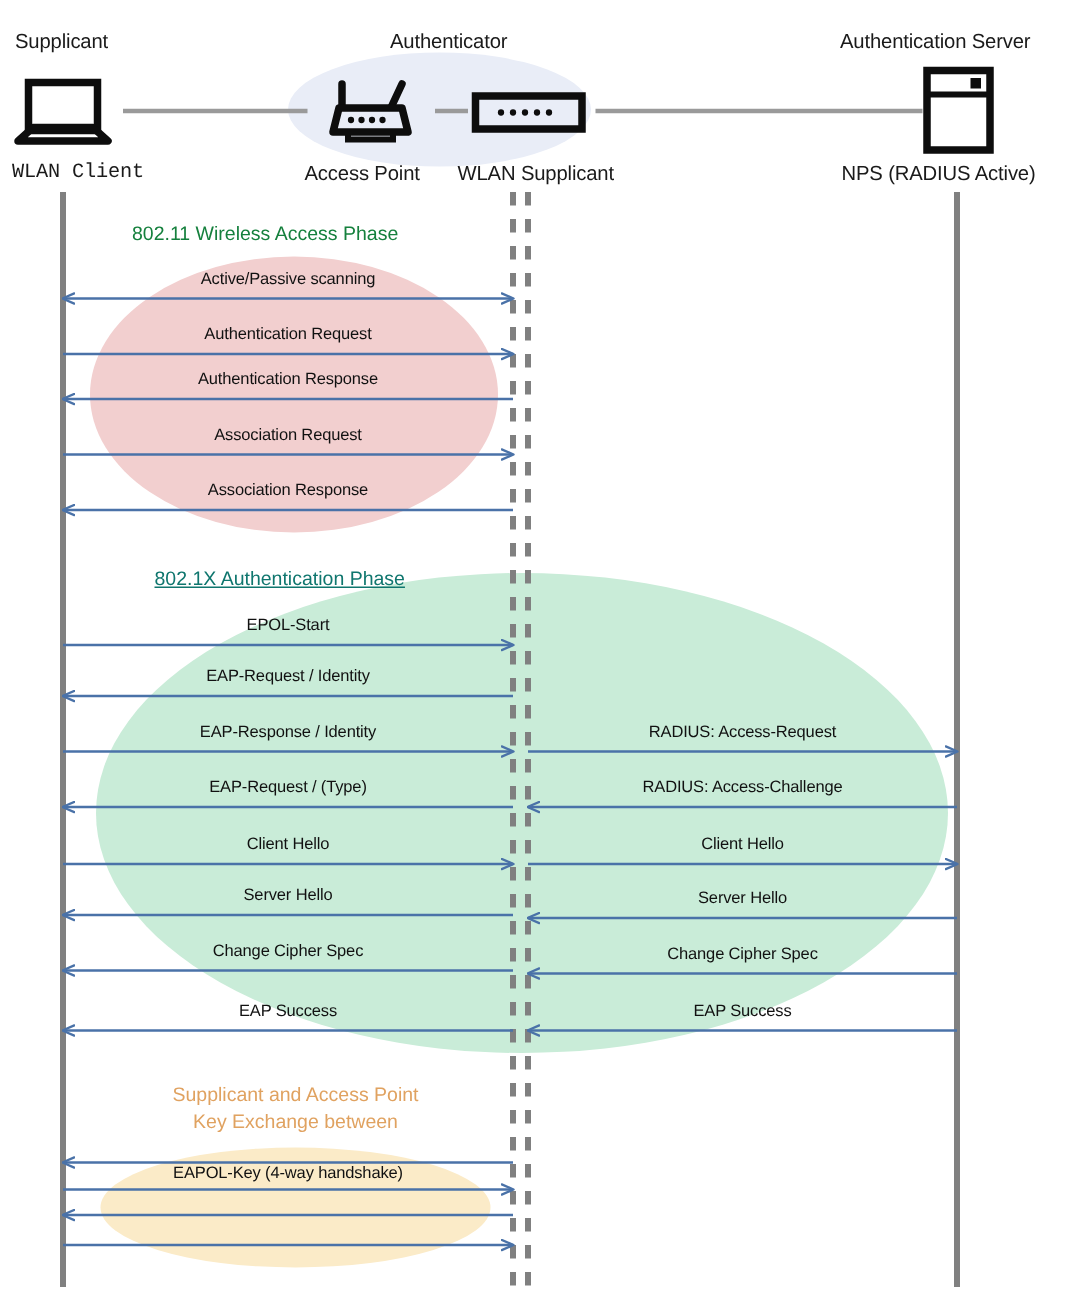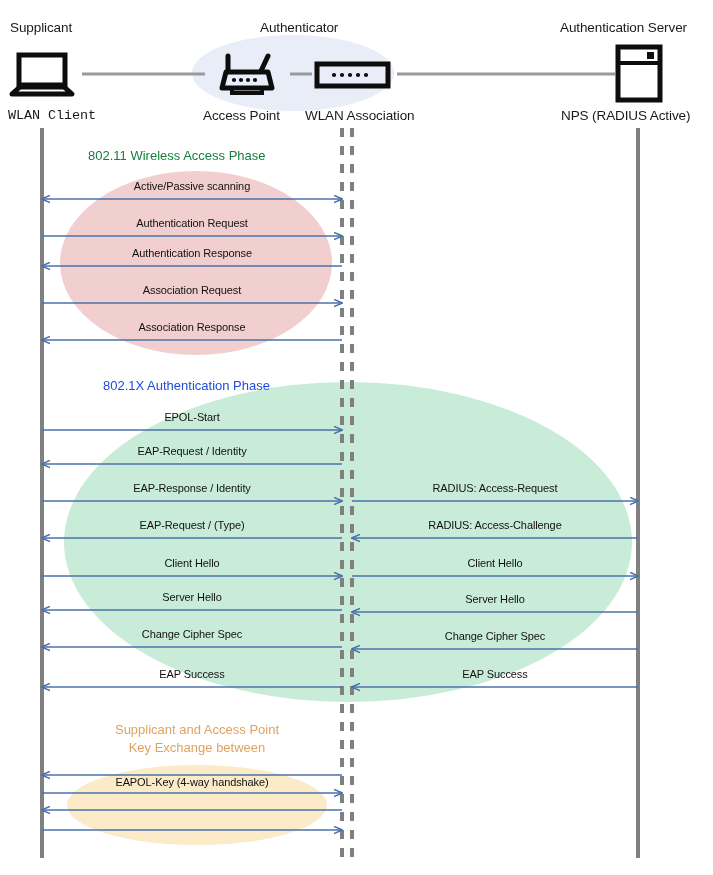--- a/index.html
+++ b/index.html
@@ -143,25 +143,25 @@
         <line x1="352" x2="638" y1="687" y2="687" stroke="#4A72A8" stroke-width="1.6" marker-start="url(#ah-l)"></line>
       </g>
   </svg>
 
   <div class="hdr-label role-label" style="left:10px; top:20px;">Supplicant</div>
   <div class="hdr-label role-label" style="left:260px; top:20px;">Authenticator</div>
   <div class="hdr-label role-label" style="left:560px; top:20px;">Authentication Server</div>
 
   <div class="hdr-label node-label" style="left:8px; top:108px;font-family:Liberation Mono, monospace;">WLAN Client</div>
   <div class="hdr-label node-label" style="left:203px; top:108px;">Access Point</div>
-  <div class="hdr-label node-label" style="left:305px; top:108px;">WLAN Association</div>
+  <div class="hdr-label node-label" style="left:305px; top:108px;">WLAN Supplicant</div>
   <div class="hdr-label node-label" style="left:561px; top:108px;">NPS (RADIUS Active)</div>
 
   <div class="phase-label" style="left:88px; top:147px; color:#15803d;">802.11 Wireless Access Phase</div>
-  <div class="phase-label" style="left:103px; top:377px; color:#1d4ed8;">802.1X Authentication Phase</div>
+  <div class="phase-label" style="left:103px; top:377px; color:#0f766e;text-decoration:underline;">802.1X Authentication Phase</div>
   <div class="phase-label" style="left:97px; top:721px; color:#E0A260; width:200px;">
     <div>Supplicant and Access Point</div>
     <div>Key Exchange between</div>
   </div>
 
   <div id="labels-layer">
       <div class="msg-label" style="left: 192px; top: 180px;">Active/Passive scanning</div>
       <div class="msg-label" style="left: 192px; top: 217px;">Authentication Request</div>
       <div class="msg-label" style="left: 192px; top: 247px;">Authentication Response</div>
       <div class="msg-label" style="left: 192px; top: 284px;">Association Request</div>

